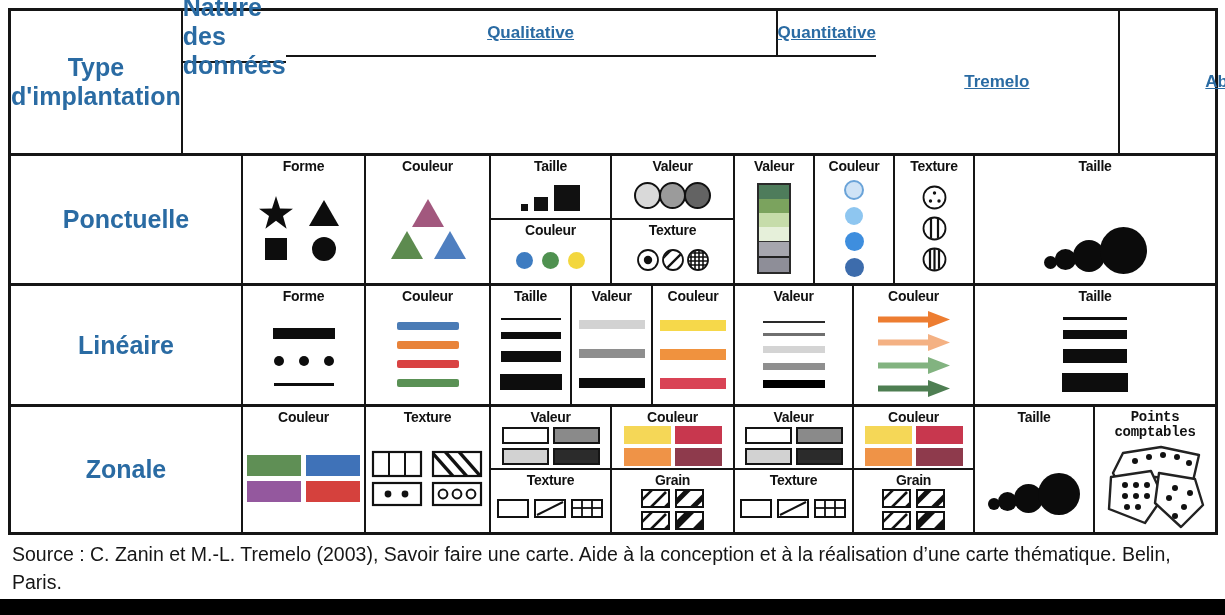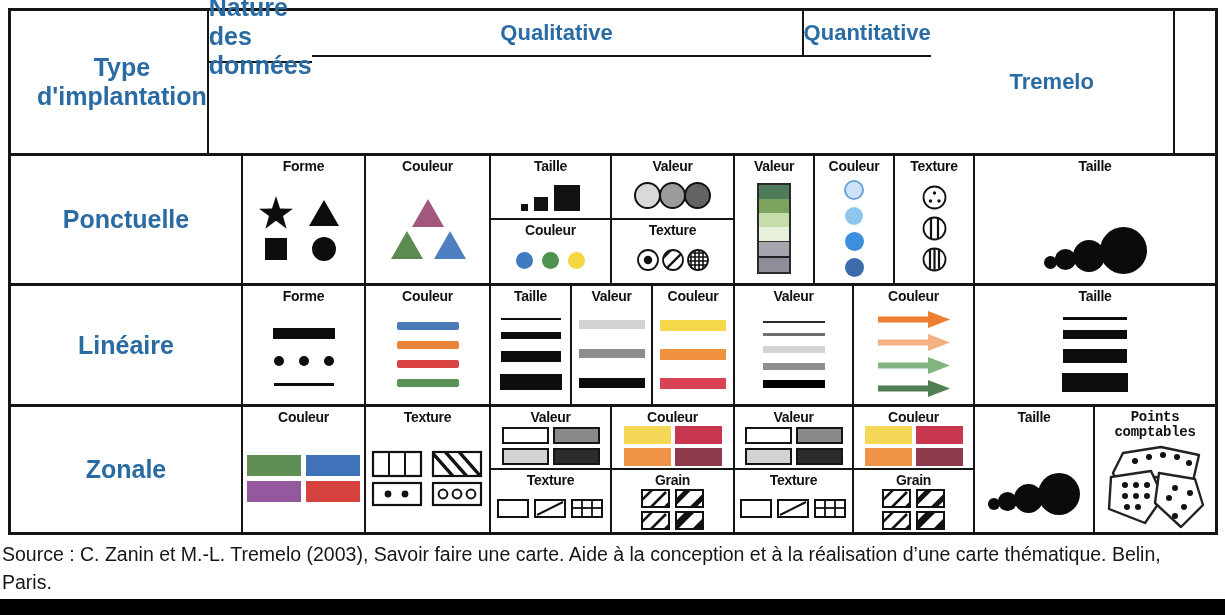--- a/index.html
+++ b/index.html
@@ -6,21 +6,21 @@
   body{width:1225px;height:615px;background:#ffffff;font-family:"Liberation Sans",sans-serif;position:relative;overflow:hidden;}
   .table{position:absolute;left:8px;top:8px;width:1210px;height:527px;border:3px solid #151515;box-sizing:border-box;background:#fff;display:flex;flex-direction:column;}
   
   .thead{display:flex;height:145px;border-bottom:3px solid #151515;box-sizing:border-box;}
   .corner{width:232px;box-sizing:border-box;border-right:2px solid #151515;display:flex;align-items:center;justify-content:center;text-align:center;font-weight:bold;font-size:25px;line-height:1.15;}
   .head-right{flex:1;display:flex;flex-direction:row;}
   .h-nature{height:52px;box-sizing:border-box;border-bottom:2px solid #151515;display:flex;align-items:center;justify-content:center;font-weight:bold;font-size:25px;}
   .h-qq{height:46px;box-sizing:border-box;border-bottom:2px solid #151515;display:flex;}
   .h-quali{width:492px;box-sizing:border-box;border-right:2px solid #151515;}
   .h-quanti{flex:1;}
-  .h-qq > div, .h-levels > div{display:flex;align-items:center;justify-content:center;font-weight:bold;font-size:22px;}
+  .h-qq > div, .h-levels > div{display:flex;align-items:center;justify-content:center;font-weight:bold;font-size:17px;text-decoration:underline;}
   .h-levels{flex:1;display:flex;}
   .lvl-nom{width:248px;box-sizing:border-box;border-right:2px solid #151515;}
   .lvl-ord{width:244px;box-sizing:border-box;border-right:2px solid #151515;}
   .lvl-rel{width:240px;box-sizing:border-box;border-right:2px solid #151515;}
   .lvl-abs{flex:1;}
   
   .brow{display:flex;box-sizing:border-box;border-bottom:3px solid #151515;}
   .brow.last{border-bottom:none;flex:1;}
   .row-pon{height:130px;}
   .row-lin{height:121px;}
@@ -49,30 +49,30 @@
   .bar{border-radius:2px;}
   .sq{background:#111;}
   .ramp{border:2px solid #2a2a2a;width:30px;display:flex;flex-direction:column;}
   .ramp > div{height:14px;}
   .grid22{display:grid;grid-template-columns:auto auto;gap:5px;}
   .vrect{box-sizing:border-box;border:2px solid #151515;width:47px;height:17px;}
   .crect{width:47px;height:18px;}
   .circ-row{display:flex;align-items:flex-end;justify-content:center;}
   .circ-row .dot{background:#0b0b0b;}
   
-  .source{position:absolute;left:2px;top:541px;width:1200px;font-size:19.5px;line-height:1.42;color:#161616;}
+  .source{position:absolute;left:12px;top:541px;width:1200px;font-size:19.5px;line-height:1.42;color:#161616;}
   .bottombar{position:absolute;left:0;bottom:0;width:1225px;height:16px;background:#000;}
 </style>
 </head>
 <body>
 
 <div class="table">
 
   <div class="thead">
-    <div class="corner" style="color: rgb(42, 107, 163); padding-left: 26px;">Type d'implantation</div>
+    <div class="corner" style="color: rgb(42, 107, 163);">Type d'implantation</div>
     <div class="head-right">
       <div class="h-nature" style="color: rgb(42, 107, 163);">Nature des données</div>
       <div class="h-qq">
         <div class="h-quali" style="color: rgb(42, 107, 163);">Qualitative</div>
         <div class="h-quanti" style="color: rgb(42, 107, 163); border-radius: 13px;">Quantitative</div>
       </div>
       <div class="h-levels">
         <div class="lvl-ord" style="color: rgb(42, 107, 163);">Tremelo</div>
         <div class="lvl-rel" style="color: rgb(42, 107, 163);">Absolue</div>
         <div class="lvl-abs" style="color: rgb(42, 107, 163);">Relative</div>

